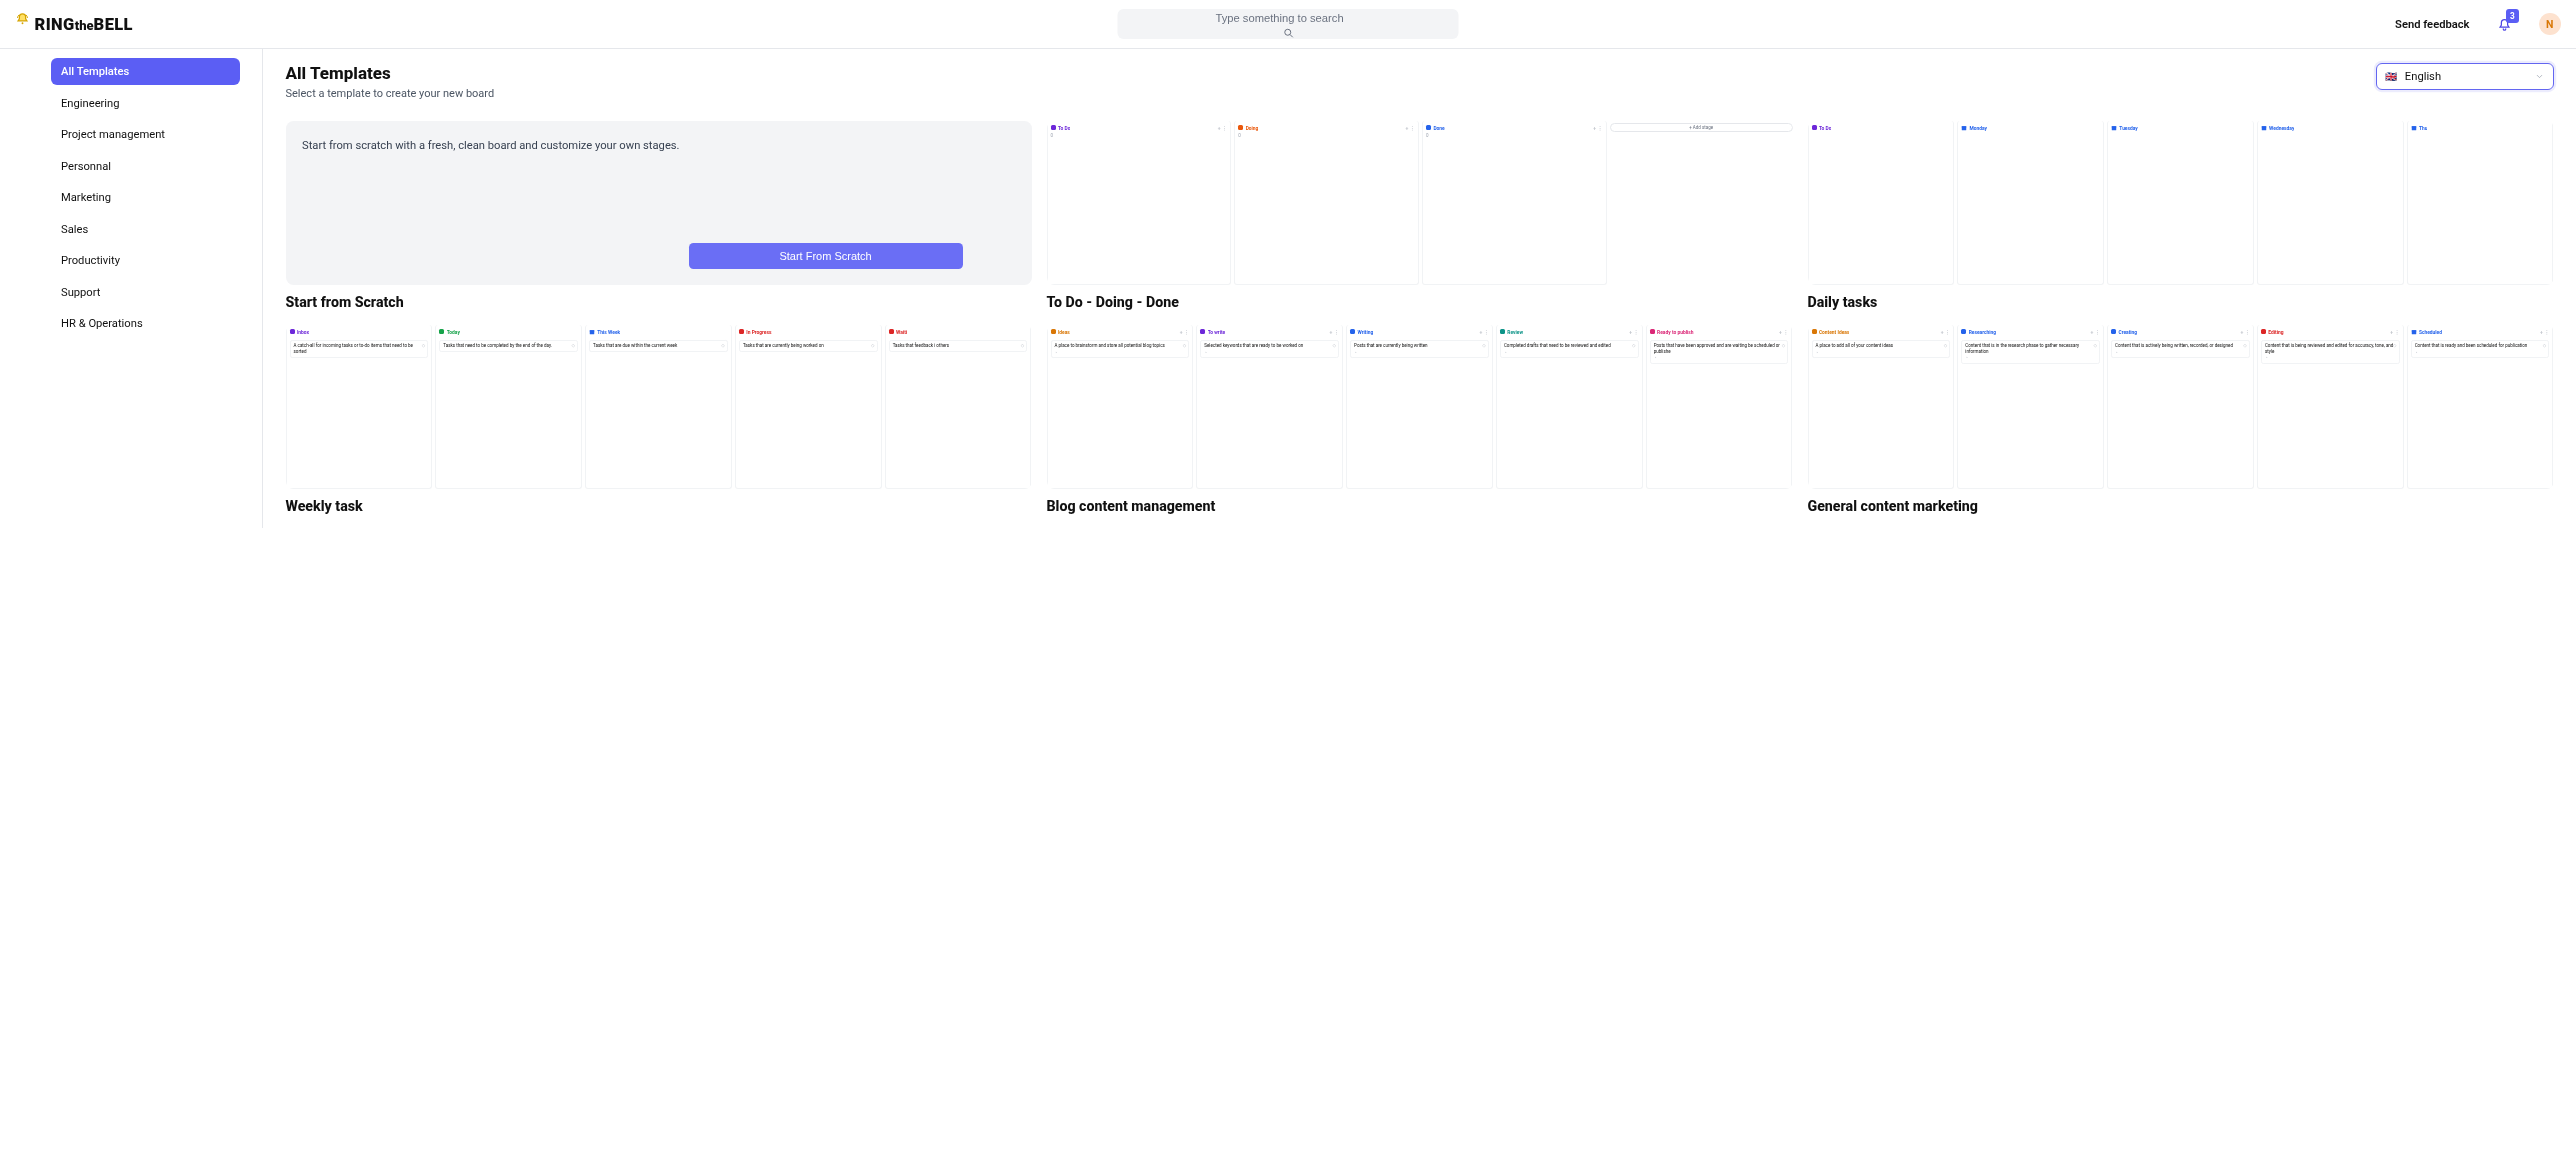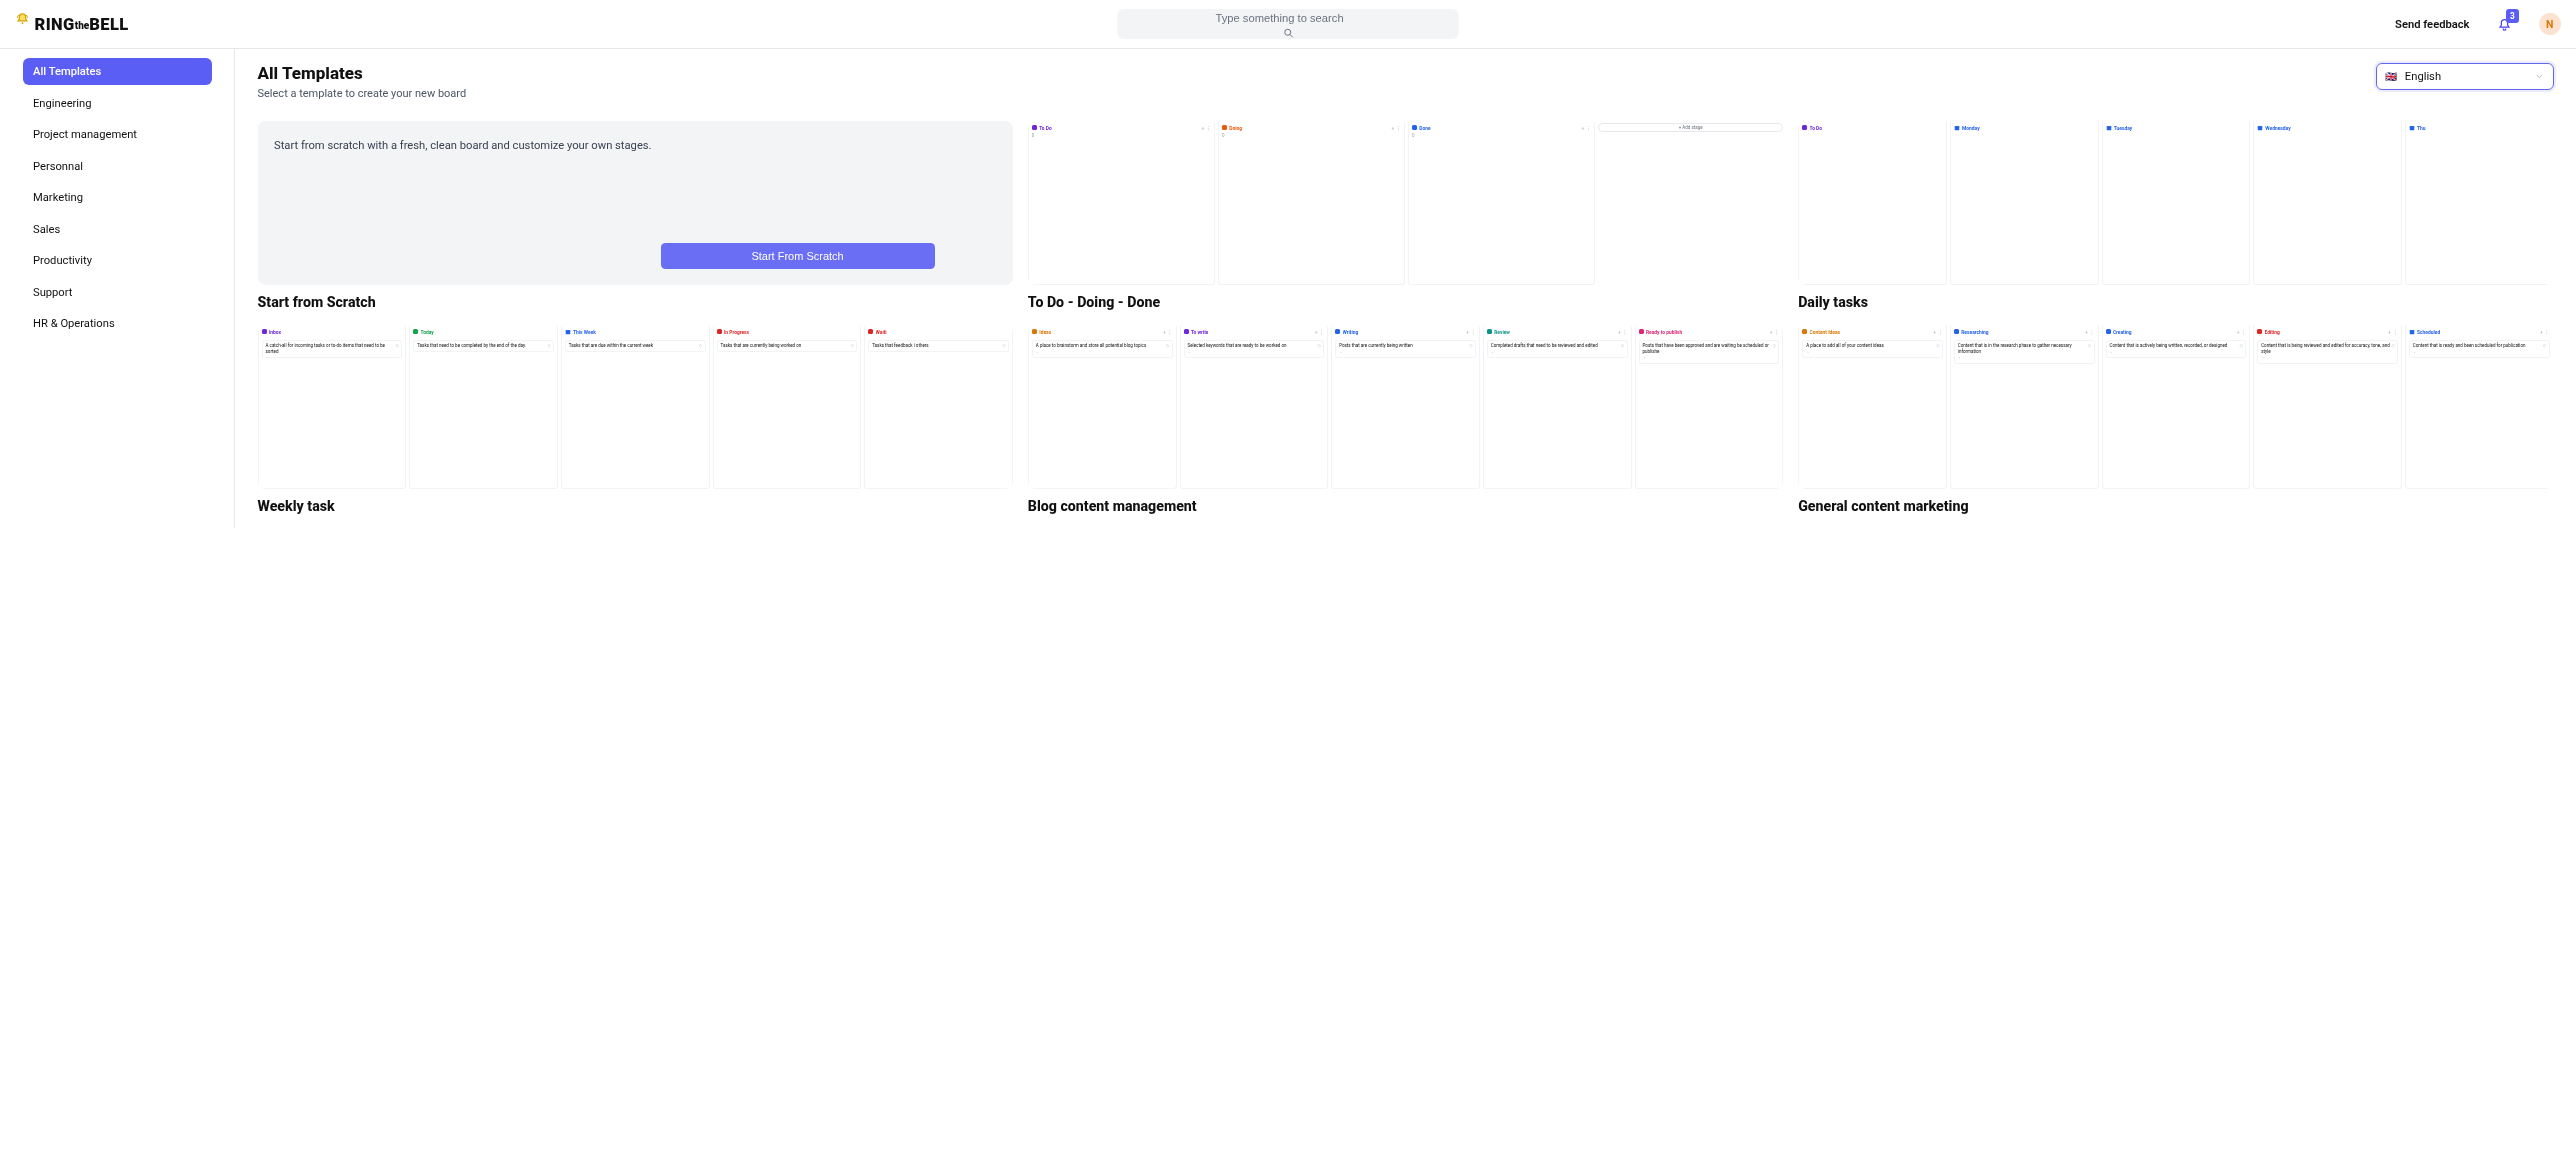--- a/index.html
+++ b/index.html
@@ -1,32 +1,32 @@
 <!DOCTYPE html>
 <html style="font-size:12px"><head>
 <meta charset="utf-8">
 <style>
   * { box-sizing: border-box; margin: 0; padding: 0; }
   body { font-family: -apple-system, BlinkMacSystemFont, "Segoe UI", Roboto, Helvetica, Arial, sans-serif; color: #111; background:#fff; }
   
   .header { display:flex; align-items:center; height:49px; border-bottom:0.7px solid #e5e7eb; padding:0 15px; }
   .logo { display:flex; align-items:center; gap:4.5px; }
   .logo-text { font-weight:900; font-size:16.5px; letter-spacing:0.4px; white-space:nowrap; }
-  .logo-text .the { font-size:10px; vertical-align:middle; letter-spacing:0; }
+  .logo-text .the { font-size:13px; vertical-align:middle; letter-spacing:0; }
   .search-wrap { flex:0 0 auto; margin:0 auto; }
   .search { display:flex; align-items:center; width:341px; height:30px; background:#f3f4f6; border-radius:6px; padding:0 10.5px; color:#6b7280;flex-direction:column; }
   .search input { flex:1; border:none; background:transparent; outline:none; font-size:11.2px; color:#111; }
   .search input::placeholder { color:#6b7280; }
   .header-right { display:flex; align-items:center; gap:27px; margin-left:auto; }
   .feedback { font-weight:600; font-size:11.2px; cursor:pointer; }
   .bell-wrap { position:relative; cursor:pointer; }
   .badge { position:absolute; top:-7.5px; right:-7.5px; background:#5b5ef4; color:#fff; font-size:8.2px; font-weight:700; min-width:13.5px; height:13.5px; border-radius:3px; display:flex; align-items:center; justify-content:center; padding:0 3px;}
   .avatar { width:22.5px; height:22.5px; border-radius:50%; background:#fde2cf; color:#d97706; display:flex; align-items:center; justify-content:center; font-weight:700; font-size:10.5px; cursor:pointer;}
   
-  .body { display:flex; }
+  .body { display:flex;padding-left:28px; }
   .sidebar { width:235px; border-right:0.7px solid #e5e7eb; padding:9px 22.5px; }
   .sidebar-item { display:flex; align-items:center; height:27px; border-radius:6px; padding:0 10.5px; margin-bottom:4.5px; font-size:11.2px; cursor:pointer; }
   .sidebar-item.active { background:#5b5ef4; color:#fff; font-weight:500; }
   .main { flex:1; padding:13.5px 22.5px; }
   .main-top { display:flex; align-items:flex-start; justify-content:space-between; }
   .page-title { font-size:17px; font-weight:800; margin-bottom:4.5px; }
   .page-sub { font-size:11px; color:#4b5563; }
   .lang { display:flex; align-items:center; justify-content:space-between; width:178px; height:27px; border:1.5px solid #6366f1; border-radius:6px; padding:0 9px; font-size:11.2px; cursor:pointer; box-shadow: 0 0 0 2.2px rgba(99,102,241,0.12); gap: 44px;}
   .lang .flag { font-size:9.7px; margin-right:4.5px; }
   .lang .chev { color:#9ca3af; }

